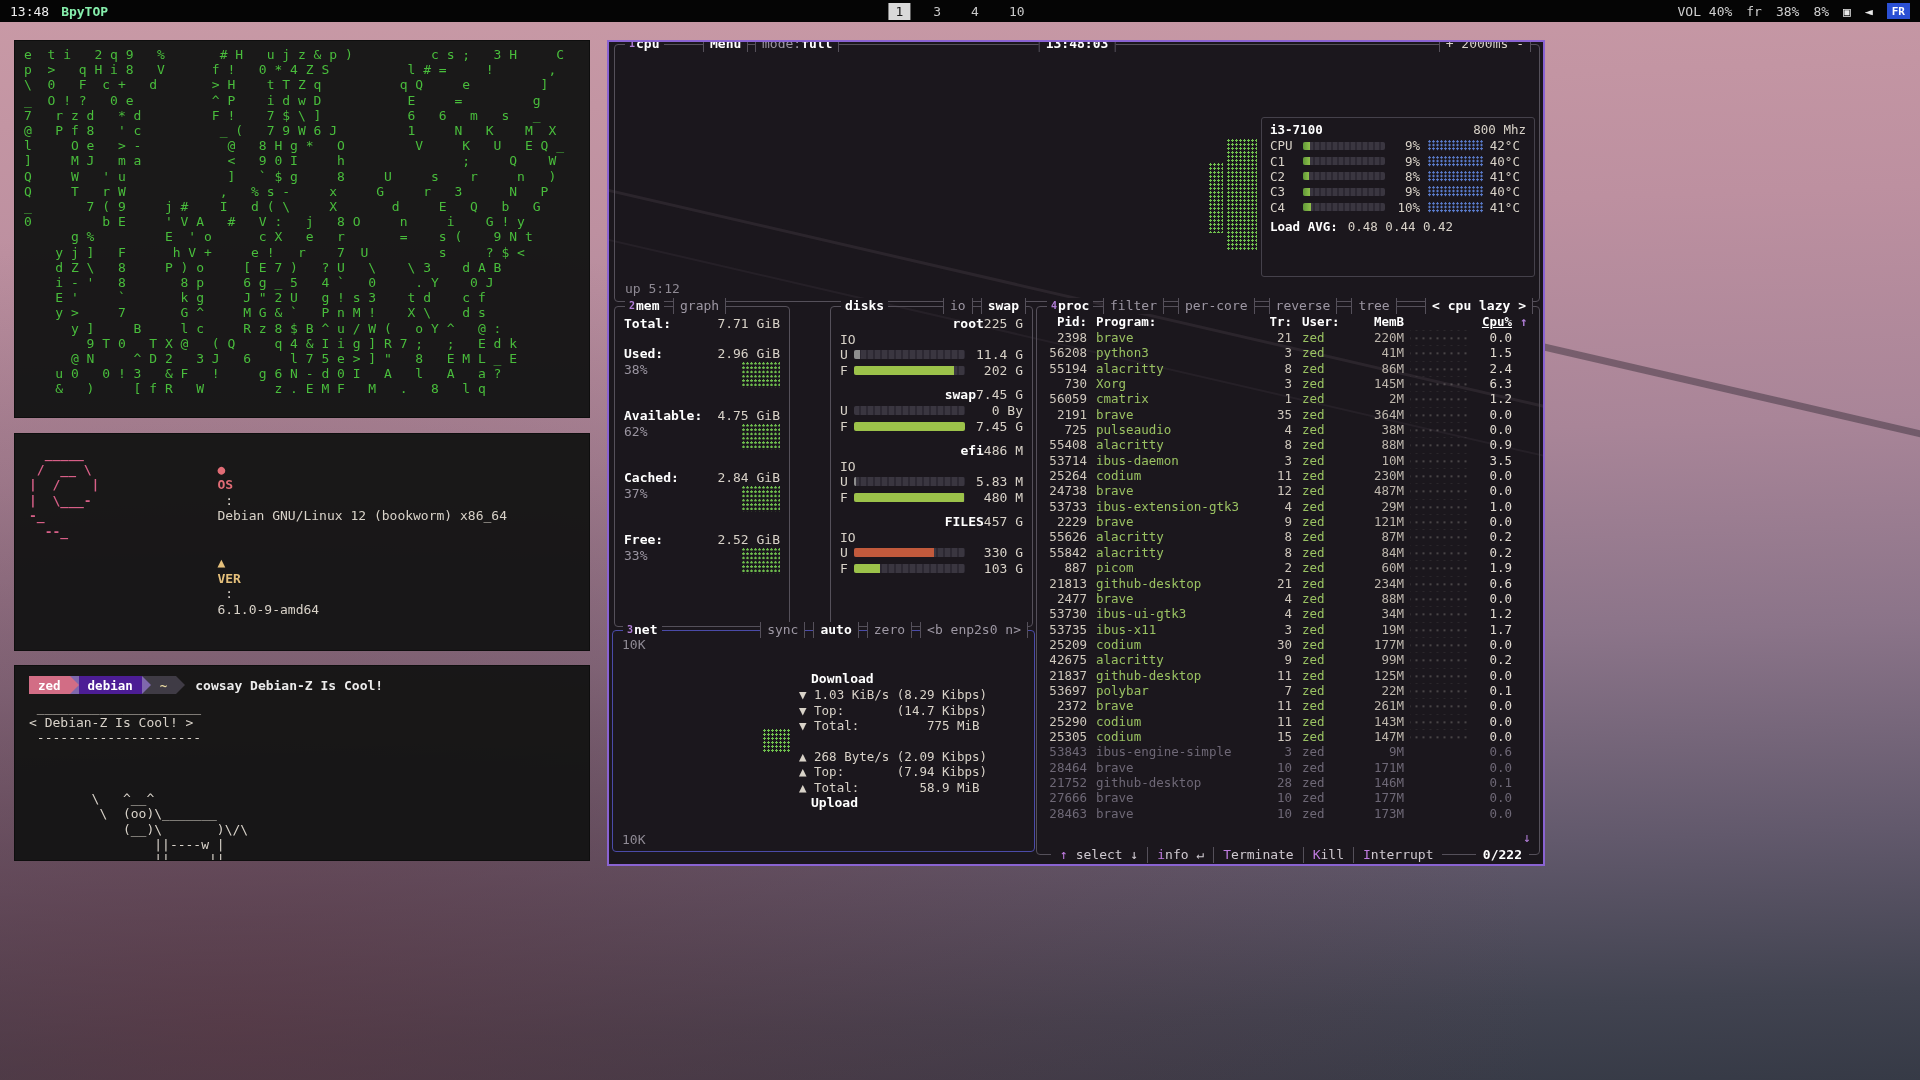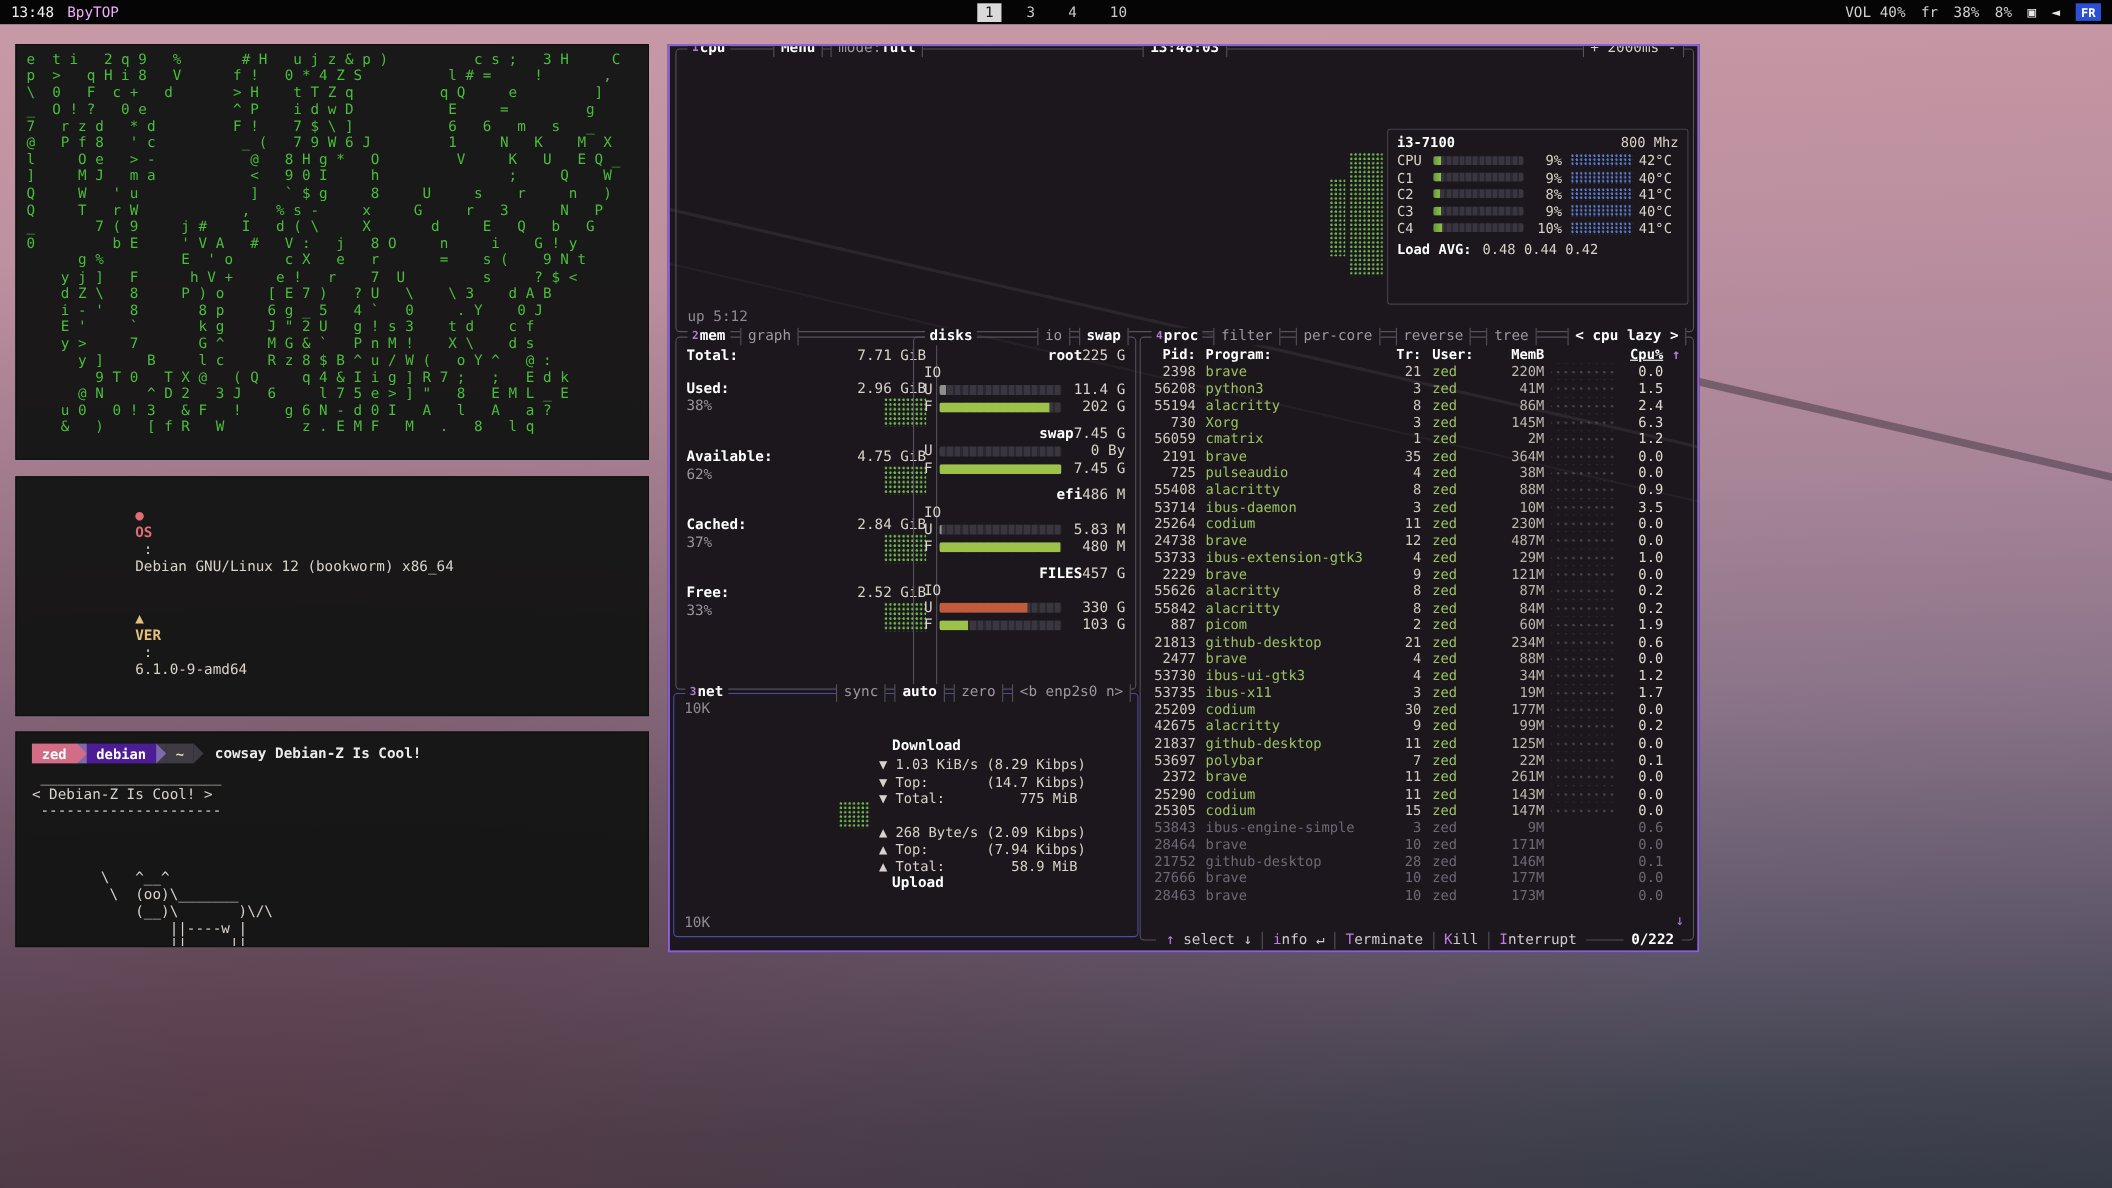--- a/index.html
+++ b/index.html
@@ -11,21 +11,21 @@
     radial-gradient(ellipse at 12% 95%, rgba(96,52,64,0.6), transparent 55%),
     linear-gradient(178deg,#c99aa6 0%,#bd90a0 22%,#a98598 42%,#8b7489 60%,#62596c 78%,#414350 92%,#363a46 100%);}
   .bridge-line{position:absolute;left:620px;top:130px;width:1400px;height:7px;background:rgba(35,30,40,0.4);transform:rotate(13deg);transform-origin:left top;}
 
   
   .topbar{position:absolute;left:0;top:0;width:1920px;height:22px;background:#050505;color:#cfcfcf;
     font-size:13px;display:flex;align-items:center;justify-content:space-between;padding:0 10px;box-sizing:border-box;
     font-family:"DejaVu Sans Mono","DejaVu Sans",monospace;}
   .topbar-left{display:flex;gap:12px;}
   .tb-time{color:#efefef;}
-  .tb-title{color:#f0abfc;}
+  .tb-title{color:#86efac;font-weight:bold;}
   .topbar-center{position:absolute;left:50%;transform:translateX(-50%);top:0;height:22px;display:flex;gap:16px;align-items:center;}
   .ws{color:#c9c9c9;padding:1px 7px;}
   .ws.focused{background:#d9d9d9;color:#151515;}
   .topbar-right{display:flex;gap:14px;align-items:center;}
   .tb-icon{color:#e8e8e8;}
   .flag{background:#2b50d4;color:#fff;padding:0 5px;font-size:11px;font-weight:bold;height:16px;display:flex;align-items:center;}
 
   
   .term{position:absolute;background:rgba(21,21,21,0.97);border:1px solid #0e0e0e;color:#d6d0c8;box-sizing:border-box;}
   .term-matrix{left:14px;top:40px;width:576px;height:378px;padding:6px 9px;overflow:hidden;}
@@ -85,21 +85,21 @@
   .temp-graph{width:58px;height:11px;margin-left:8px;background-image:radial-gradient(circle at 1.5px 1.5px,#5b7ed0 1px,transparent 1.3px);background-size:4px 3.6px;}
   .core-temp{width:44px;text-align:center;}
   .load-row{margin-top:4px;font-size:12.5px;display:flex;gap:10px;}
   .cpu-graph-area{position:absolute;left:594px;top:88px;width:56px;height:134px;}
   .dc{position:absolute;background-image:radial-gradient(circle at 1.5px 1.5px,#6fbf4e 1.05px,transparent 1.35px);background-size:4px 4px;}
   .dc.c1{left:0;top:30px;width:14px;height:70px;}
   .dc.c2{left:18px;top:6px;width:30px;height:112px;}
   .uptime{position:absolute;left:10px;bottom:5px;color:#8f8a94;}
 
   
-  .mem-box{left:5px;top:264px;width:238px;height:321px;}
+  .mem-box{left:5px;top:264px;width:176px;height:321px;}
   .graph-tab{left:58px;}
   .mem-inner{padding:9px 9px;position:relative;}
   .mem-total{display:flex;justify-content:space-between;line-height:16px;}
   .mem-stat{position:relative;margin-top:14px;height:48px;}
   .ms-row{display:flex;justify-content:space-between;line-height:16px;}
   .ms-pct{color:#9a94a0;line-height:16px;}
   .ms-graph{position:absolute;right:0;top:16px;width:38px;height:26px;background-image:radial-gradient(circle at 1.5px 1.5px,#6fbf4e 1.05px,transparent 1.35px);background-size:4px 4.3px;}
 
   
   .disks-box{left:221px;top:264px;width:203px;height:321px;}
@@ -209,20 +209,29 @@
         <div class="mline">      y ]     B     l c     R z 8 $ B ^ u / W (   o Y ^   @ :</div>
         <div class="mline">        9 T 0   T X @   ( Q     q 4 &amp; I i g ] R 7 ;   ;   E d k</div>
         <div class="mline">      @ N     ^ D 2   3 J   6     l 7 5 e &gt; ] "   8   E M L _ E</div>
         <div class="mline">    u 0   0 ! 3   &amp; F   !     g 6 N - d 0 I   A   l   A   a ?</div>
         <div class="mline">    &amp;   )     [ f R   W         z . E M F   M   .   8   l q</div>
       </div>
   </div>
 
   <div class="term term-fetch">
     <div class="fetch-row">
+      <div class="logo">
+
+      <div>  _____</div>
+          <div> /  __ \</div>
+          <div>|  /    |</div>
+          <div>|  \___-</div>
+          <div>-_</div>
+          <div>  --_</div>
+        </div>
       <div class="fetch-info">
 
           <div class="fi-line">
             <span class="fi-icon" style="color: rgb(224, 108, 117);">●</span>
             <span class="fi-label" style="color: rgb(224, 108, 117);">OS</span>
             <span class="fi-sep"> : </span>
             <span class="fi-value">Debian GNU/Linux 12 (bookworm) x86_64</span>
           </div>
 
           <div class="fi-line">

